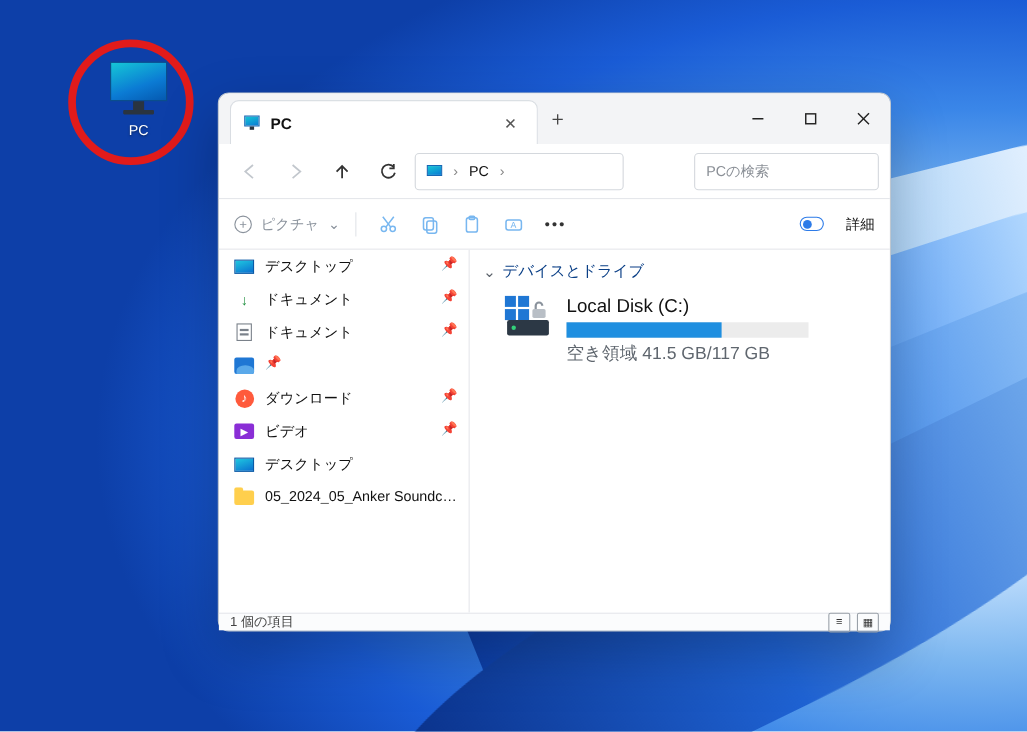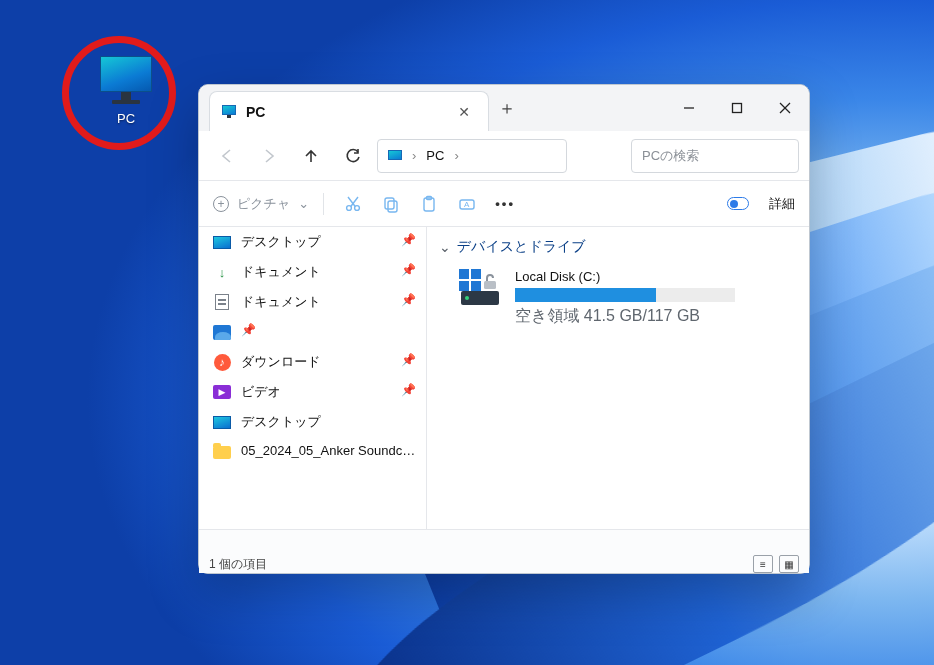--- a/index.html
+++ b/index.html
@@ -107,26 +107,26 @@
   .group-header{ display:flex; align-items:center; gap:6px; height:28px; color:#0a3f86; font-size:14px;}
   .group-header .caret{ color:#5a616a; }
   .drive{ display:flex; align-items:flex-start; gap:14px; margin:8px 0 0 20px;}
   .drive-icon{ position:relative; width:42px; height:38px;}
   .drive-win{ position:absolute; left:0; top:0; width:22px; height:22px; display:grid; grid-template-columns:1fr 1fr; grid-template-rows:1fr 1fr; gap:2px;}
   .drive-win div{ background:#1f77d4;}
   .drive-hdd{ position:absolute; left:2px; top:22px; width:38px; height:14px; background:#2c3845; border-radius:2px;}
   .drive-hdd::before{content:"";position:absolute;left:4px;top:5px;width:4px;height:4px;border-radius:50%;background:#33d17a;}
   .drive-lock{ position:absolute; left:22px; top:4px; width:18px;height:18px;}
   .drive-info{ flex:1; }
-  .drive-name{ font-size:13px; margin-bottom:4px; }
+  .drive-name{ font-size:17px; margin-bottom:4px; }
   .bar{ width:220px; height:14px; background:#ececec; position:relative;}
   .bar-fill{ position:absolute; left:0; top:0; bottom:0; width:64%; background:#1f8fe0;}
   .drive-sub{ font-size:16px; color:#5f666e; margin-top:4px;}
 
-  .statusbar{ height:44px; border-top:1px solid #e5e7eb; display:flex; align-items:flex-end; padding:0 10px; font-size:12px; color:#444; background:#fbfcfd;}
+  .statusbar{ height:16px; border-top:1px solid #e5e7eb; display:flex; align-items:center; padding:0 10px; font-size:12px; color:#444; background:#fbfcfd;}
   .view-btns{ margin-left:auto; display:flex; gap:6px; color:#333;}
   .vbtn{ width:20px;height:18px;border:1px solid #9aa1a9;border-radius:2px;display:flex;align-items:center;justify-content:center;font-size:10px;}
 
   svg{display:block;}
 </style>
 </head>
 <body>
 
 <div class="desktop">
   <div class="petal p4"></div>

